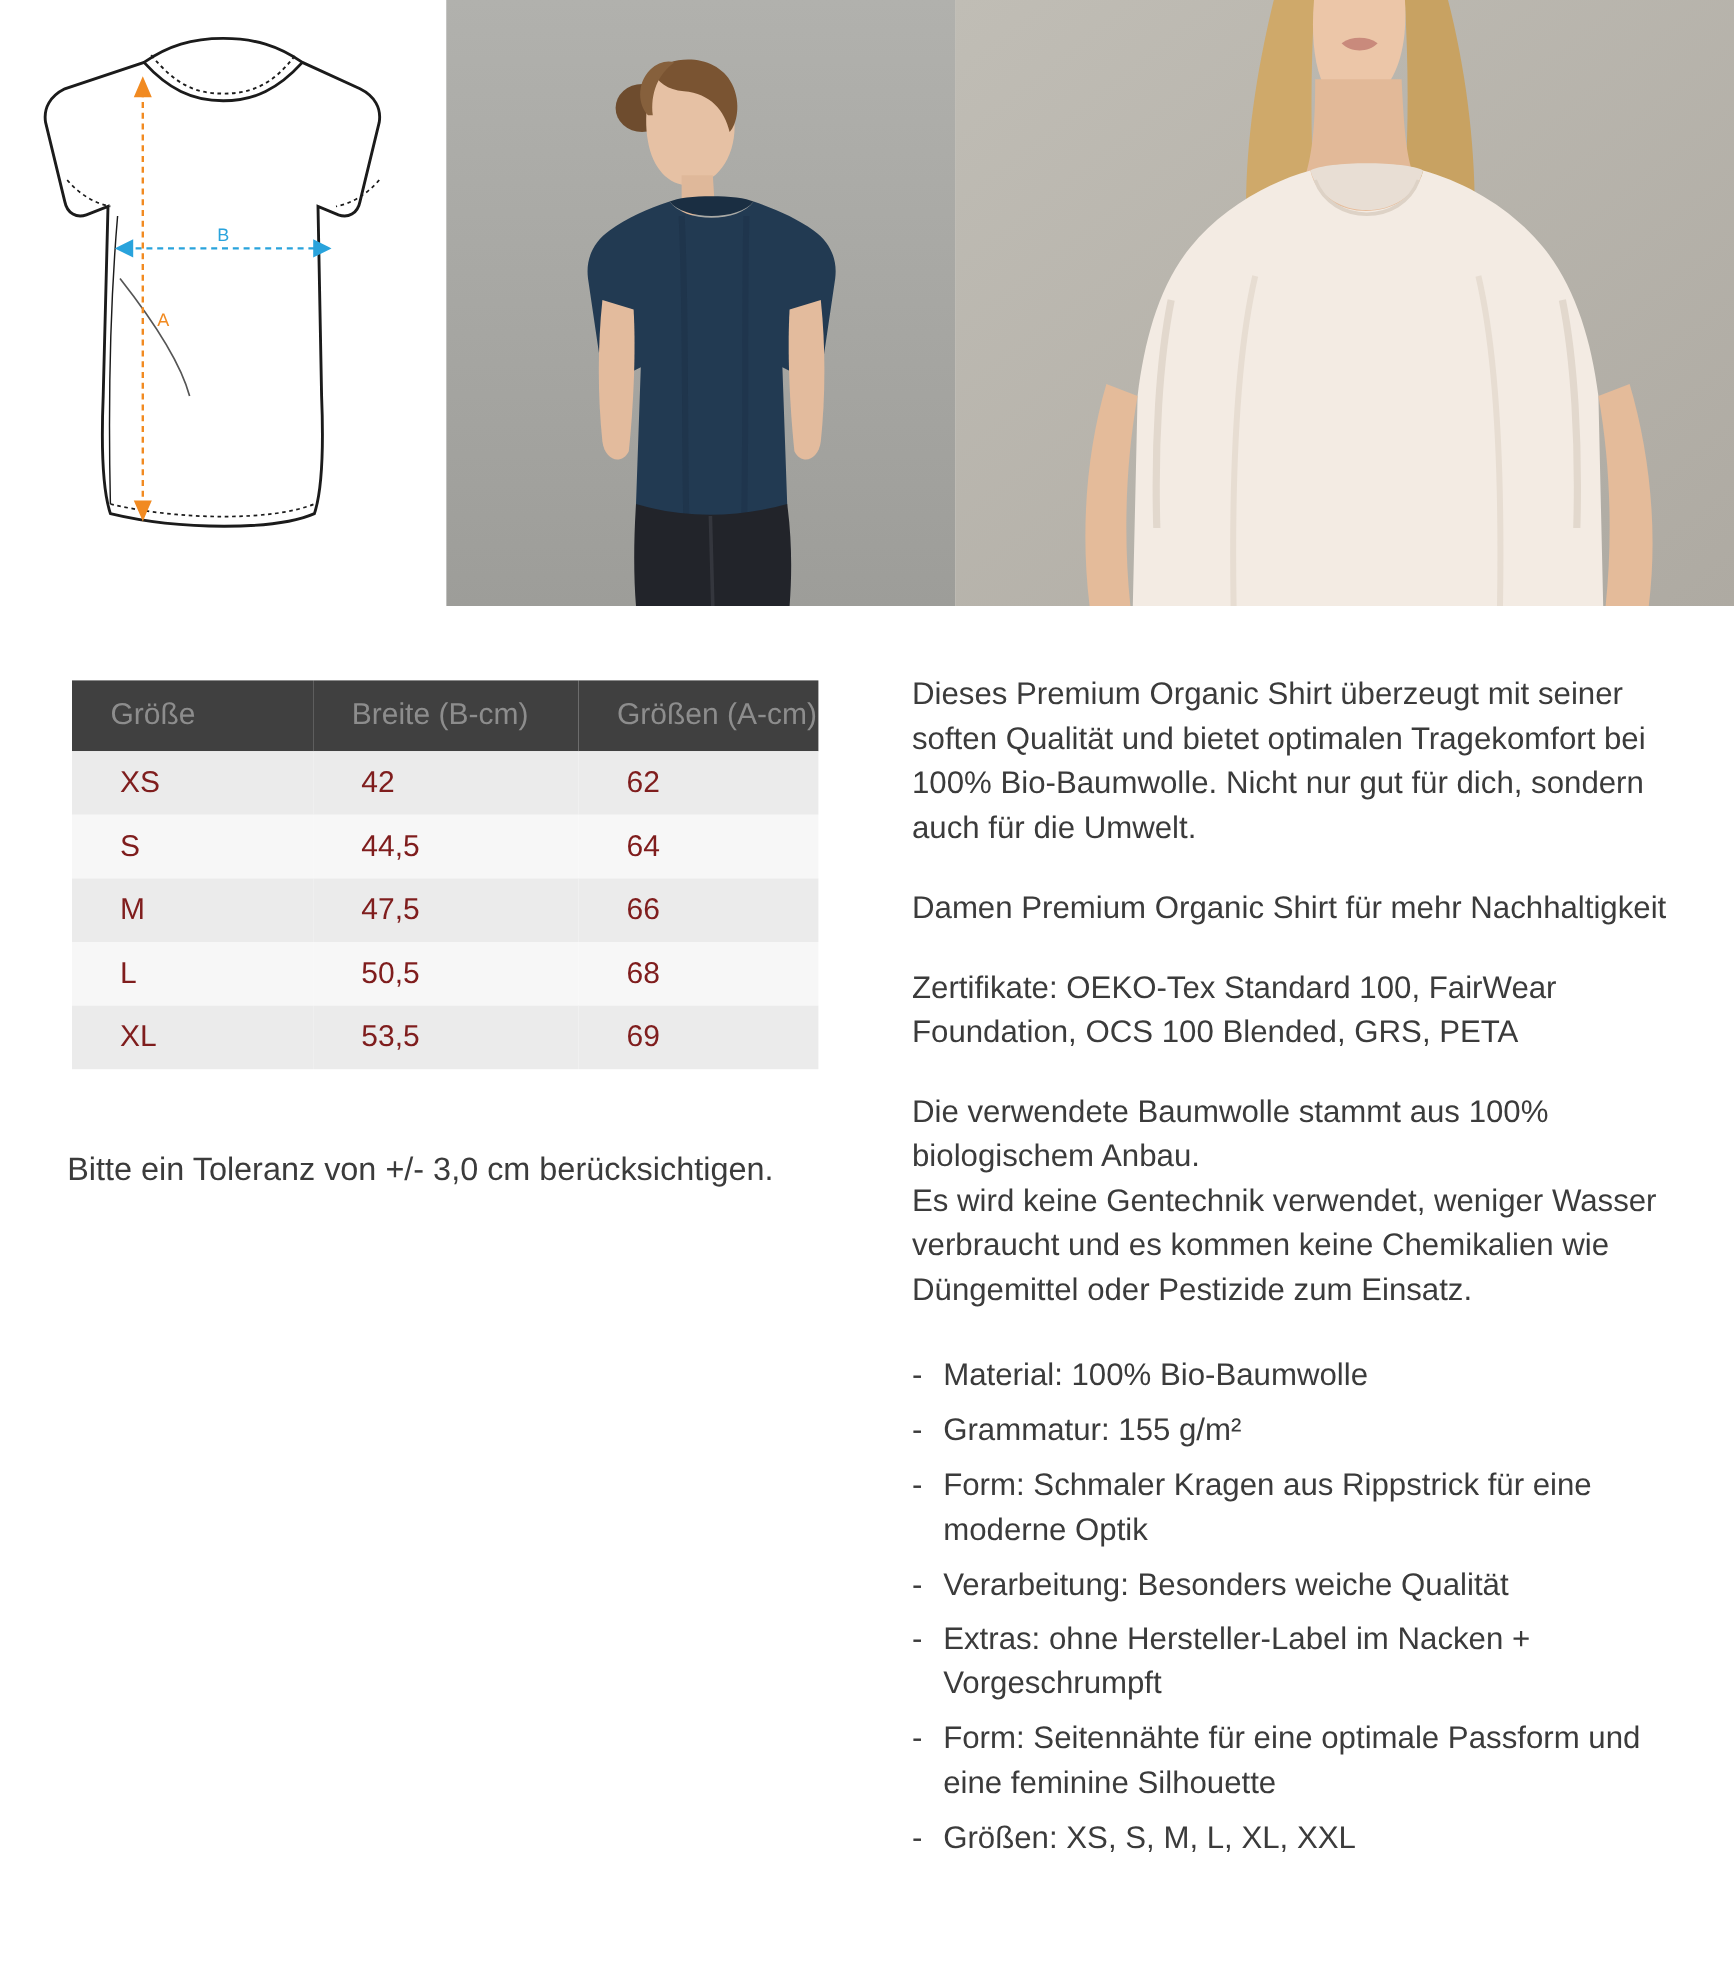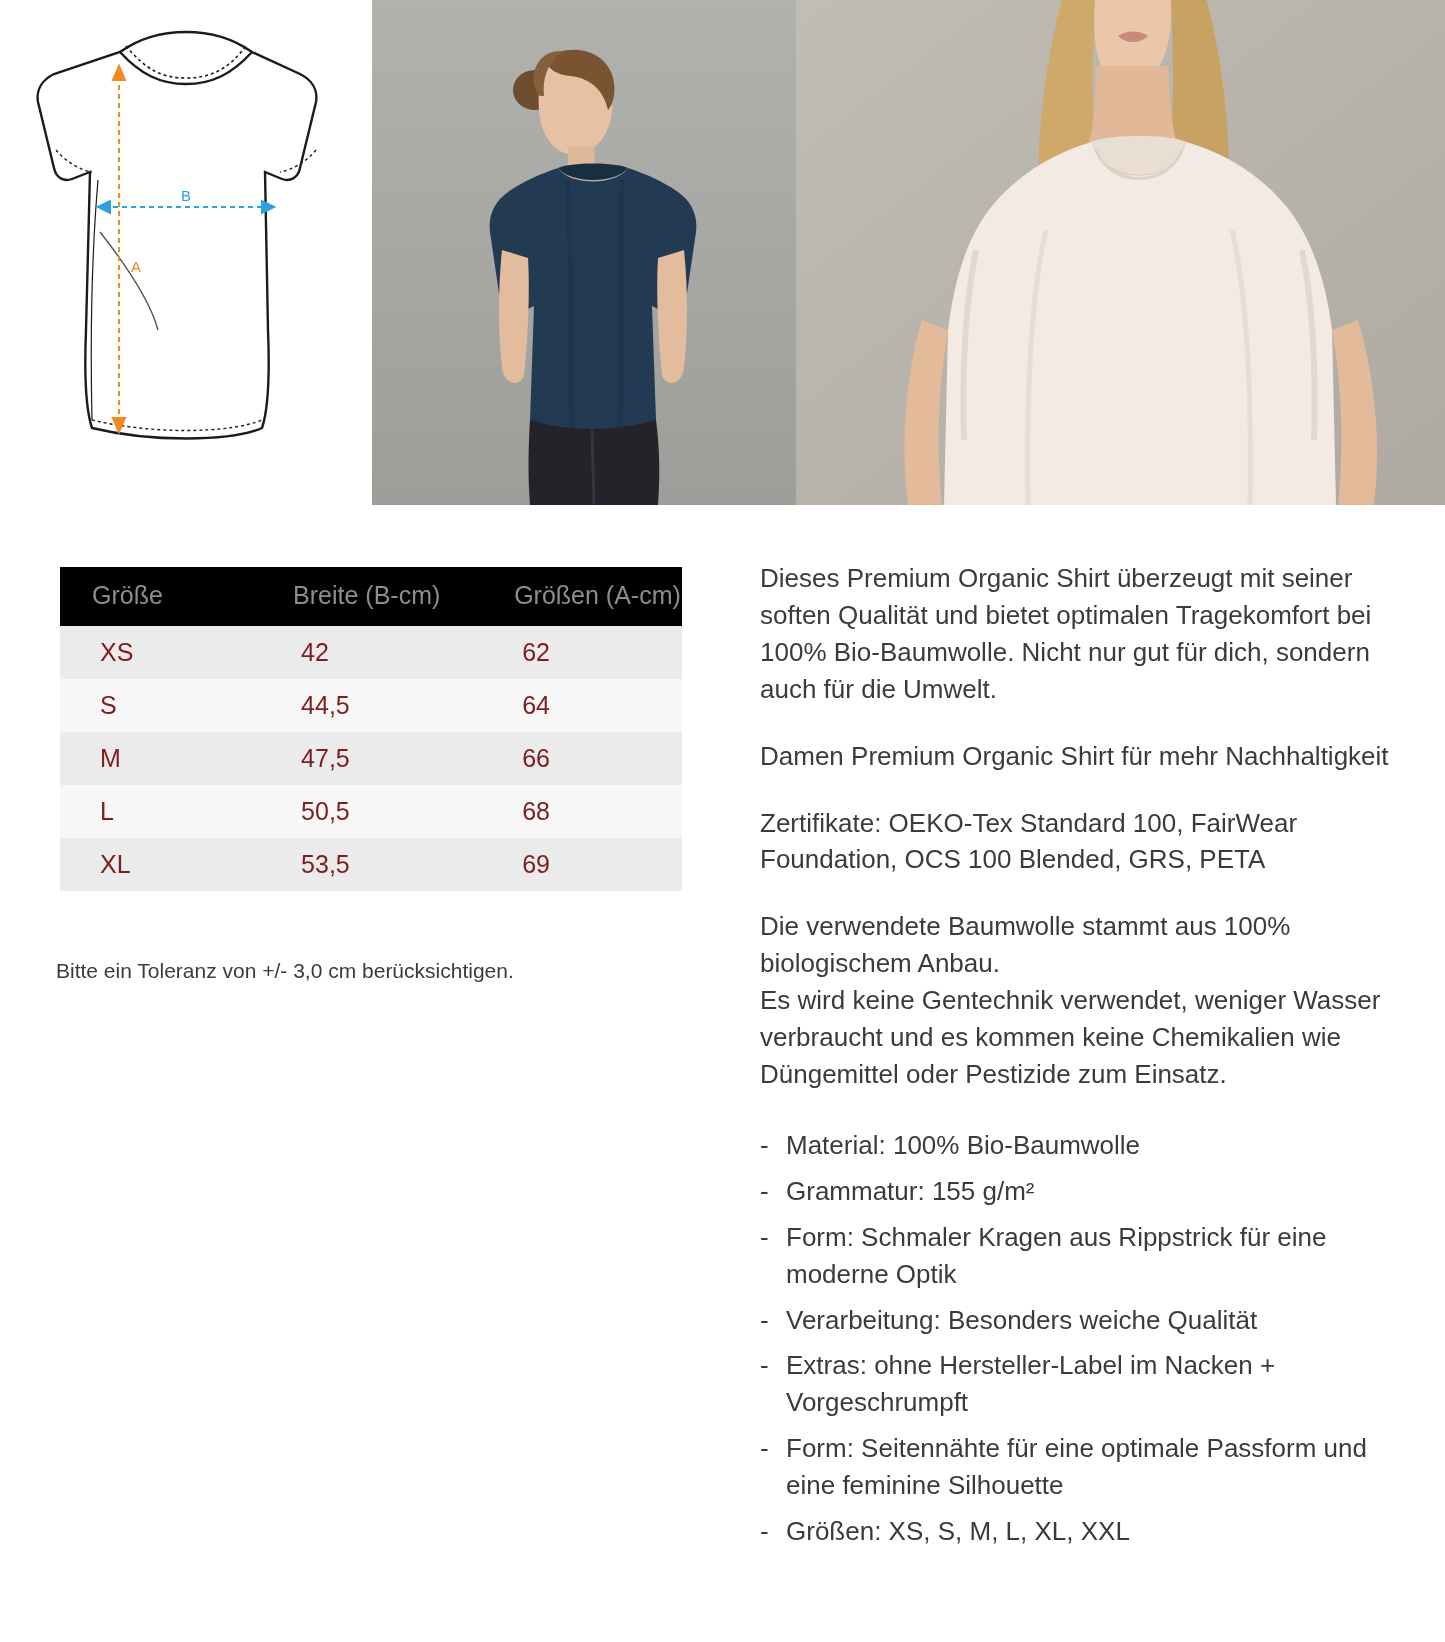--- a/index.html
+++ b/index.html
@@ -67,37 +67,37 @@
     width: 622px;
     border-collapse: collapse;
     font-size: 25px;
     color: #8d8d8d;
   }
   .size-table th {
     text-align: left;
     font-weight: normal;
     padding: 14px 0 16px 32px;
     color: #8d8d8d;
-    background: #000000;
+    background: #404040;
   }
   .size-table td {
     padding: 12px 0 12px 40px;
     color: #7f1d1d;
   }
   .size-table tbody tr:nth-child(odd) { background: #ebebeb; }
   .size-table tbody tr:nth-child(even) { background: #f7f7f7; }
   .col-size  { width: 200px; }
   .col-width { width: 228px; }
   .col-len   { width: 194px; }
 
   .tolerance {
     position: absolute;
     left: 56px;
     top: 454px;
-    font-size: 21px;
+    font-size: 27px;
     color: #3b3b3b;
     white-space: nowrap;
   }
 
   
   .desc {
     position: absolute;
     left: 760px;
     top: 55px;
     width: 630px;

